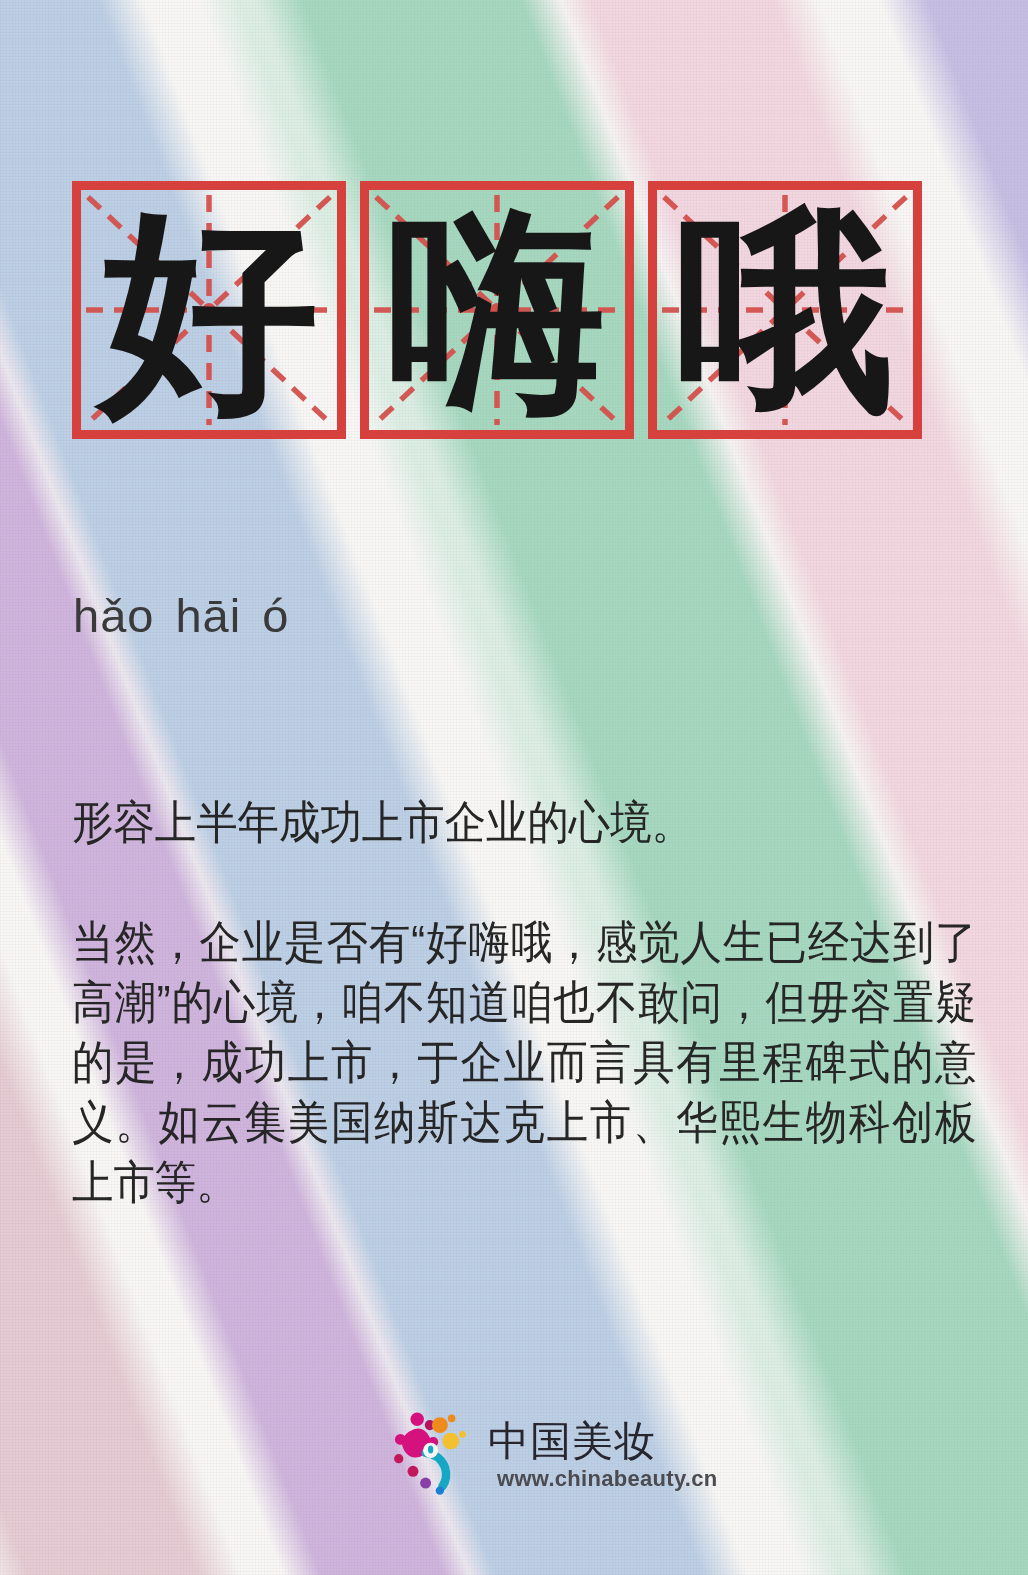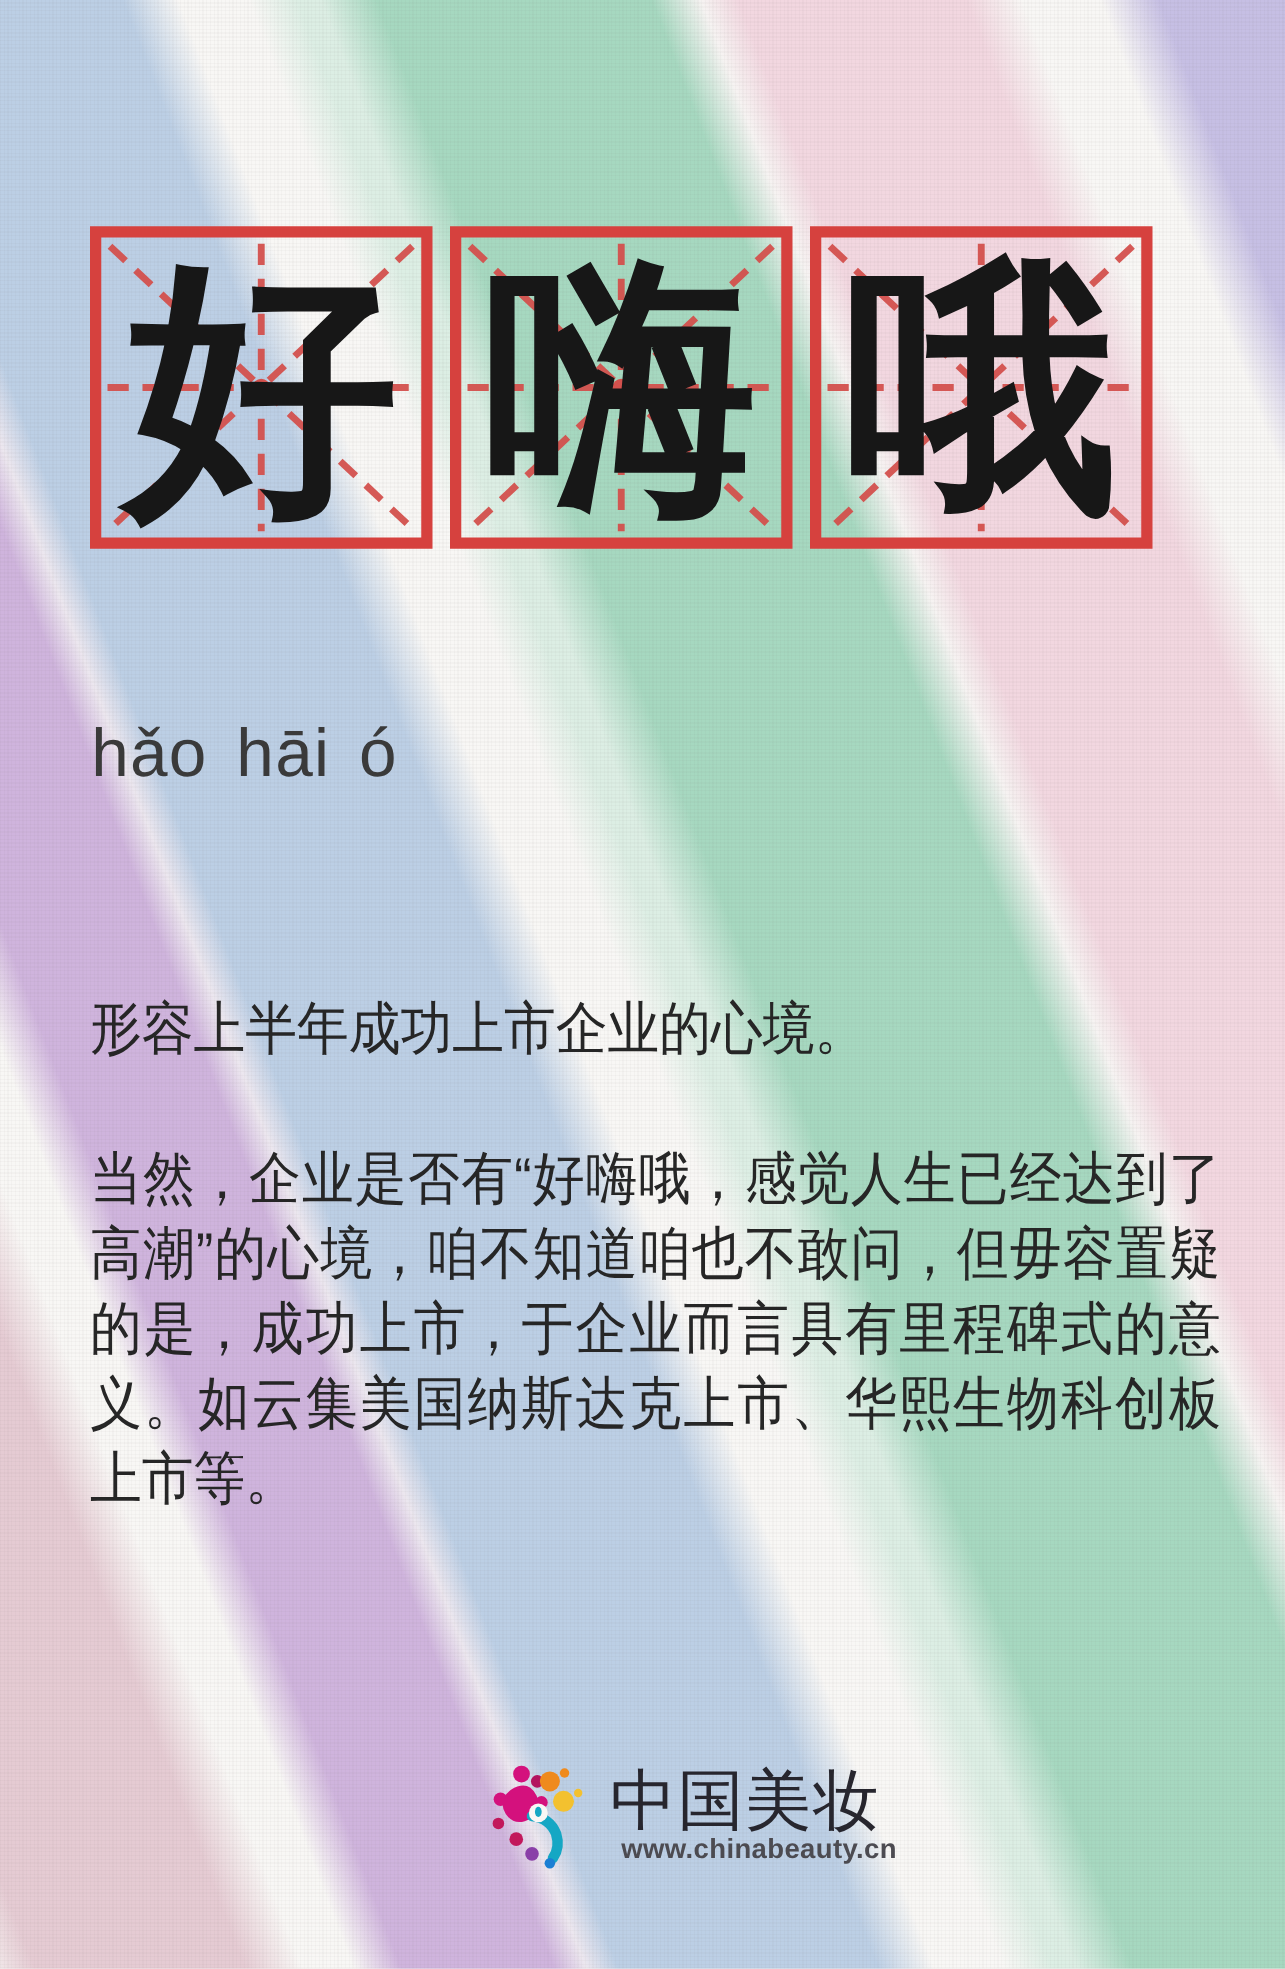--- a/index.html
+++ b/index.html
@@ -56,22 +56,22 @@
   .char-box svg.grid{position:absolute;inset:0;width:100%;height:100%;}
   .char-box .char{
     position:absolute;inset:0;
     display:flex;align-items:center;justify-content:center;
     font-size:218px;line-height:240px;
     font-weight:900;color:#171717;
     font-family:"DejaVu Serif",serif;
   }
 
   .pinyin{
-    position:absolute;left:73px;top:572px;
-    font-size:54px;color:#3a3a3a;
+    position:absolute;left:73px;top:588px;
+    font-size:47px;color:#3a3a3a;
     letter-spacing:1px;word-spacing:7px;
   }
 
   .para{
     position:absolute;left:72px;
     color:#262626;font-weight:300;
     font-size:46px;line-height:60px;
     transform:scaleX(0.9);transform-origin:0 0;
     letter-spacing:0;
   }
@@ -79,21 +79,21 @@
   .para2{top:912px;width:1005px;text-align:justify;}
 
   
   .logo{
     position:absolute;left:392px;top:1406px;
     display:flex;align-items:flex-start;
   }
   .logo-icon{width:84px;height:92px;flex:0 0 auto;}
   .logo-textcol{margin-left:12px;margin-top:13px;}
   .brand{
-    font-size:53px;line-height:44px;color:#27262e;
+    font-size:41px;line-height:44px;color:#27262e;
     font-weight:500;letter-spacing:1px;white-space:nowrap;
   }
   .website{
     margin-top:3px;padding-left:9px;
     font-size:22px;color:#4c4b51;letter-spacing:.3px;
     font-weight:700;
   }
 </style>
 </head>
 <body>

